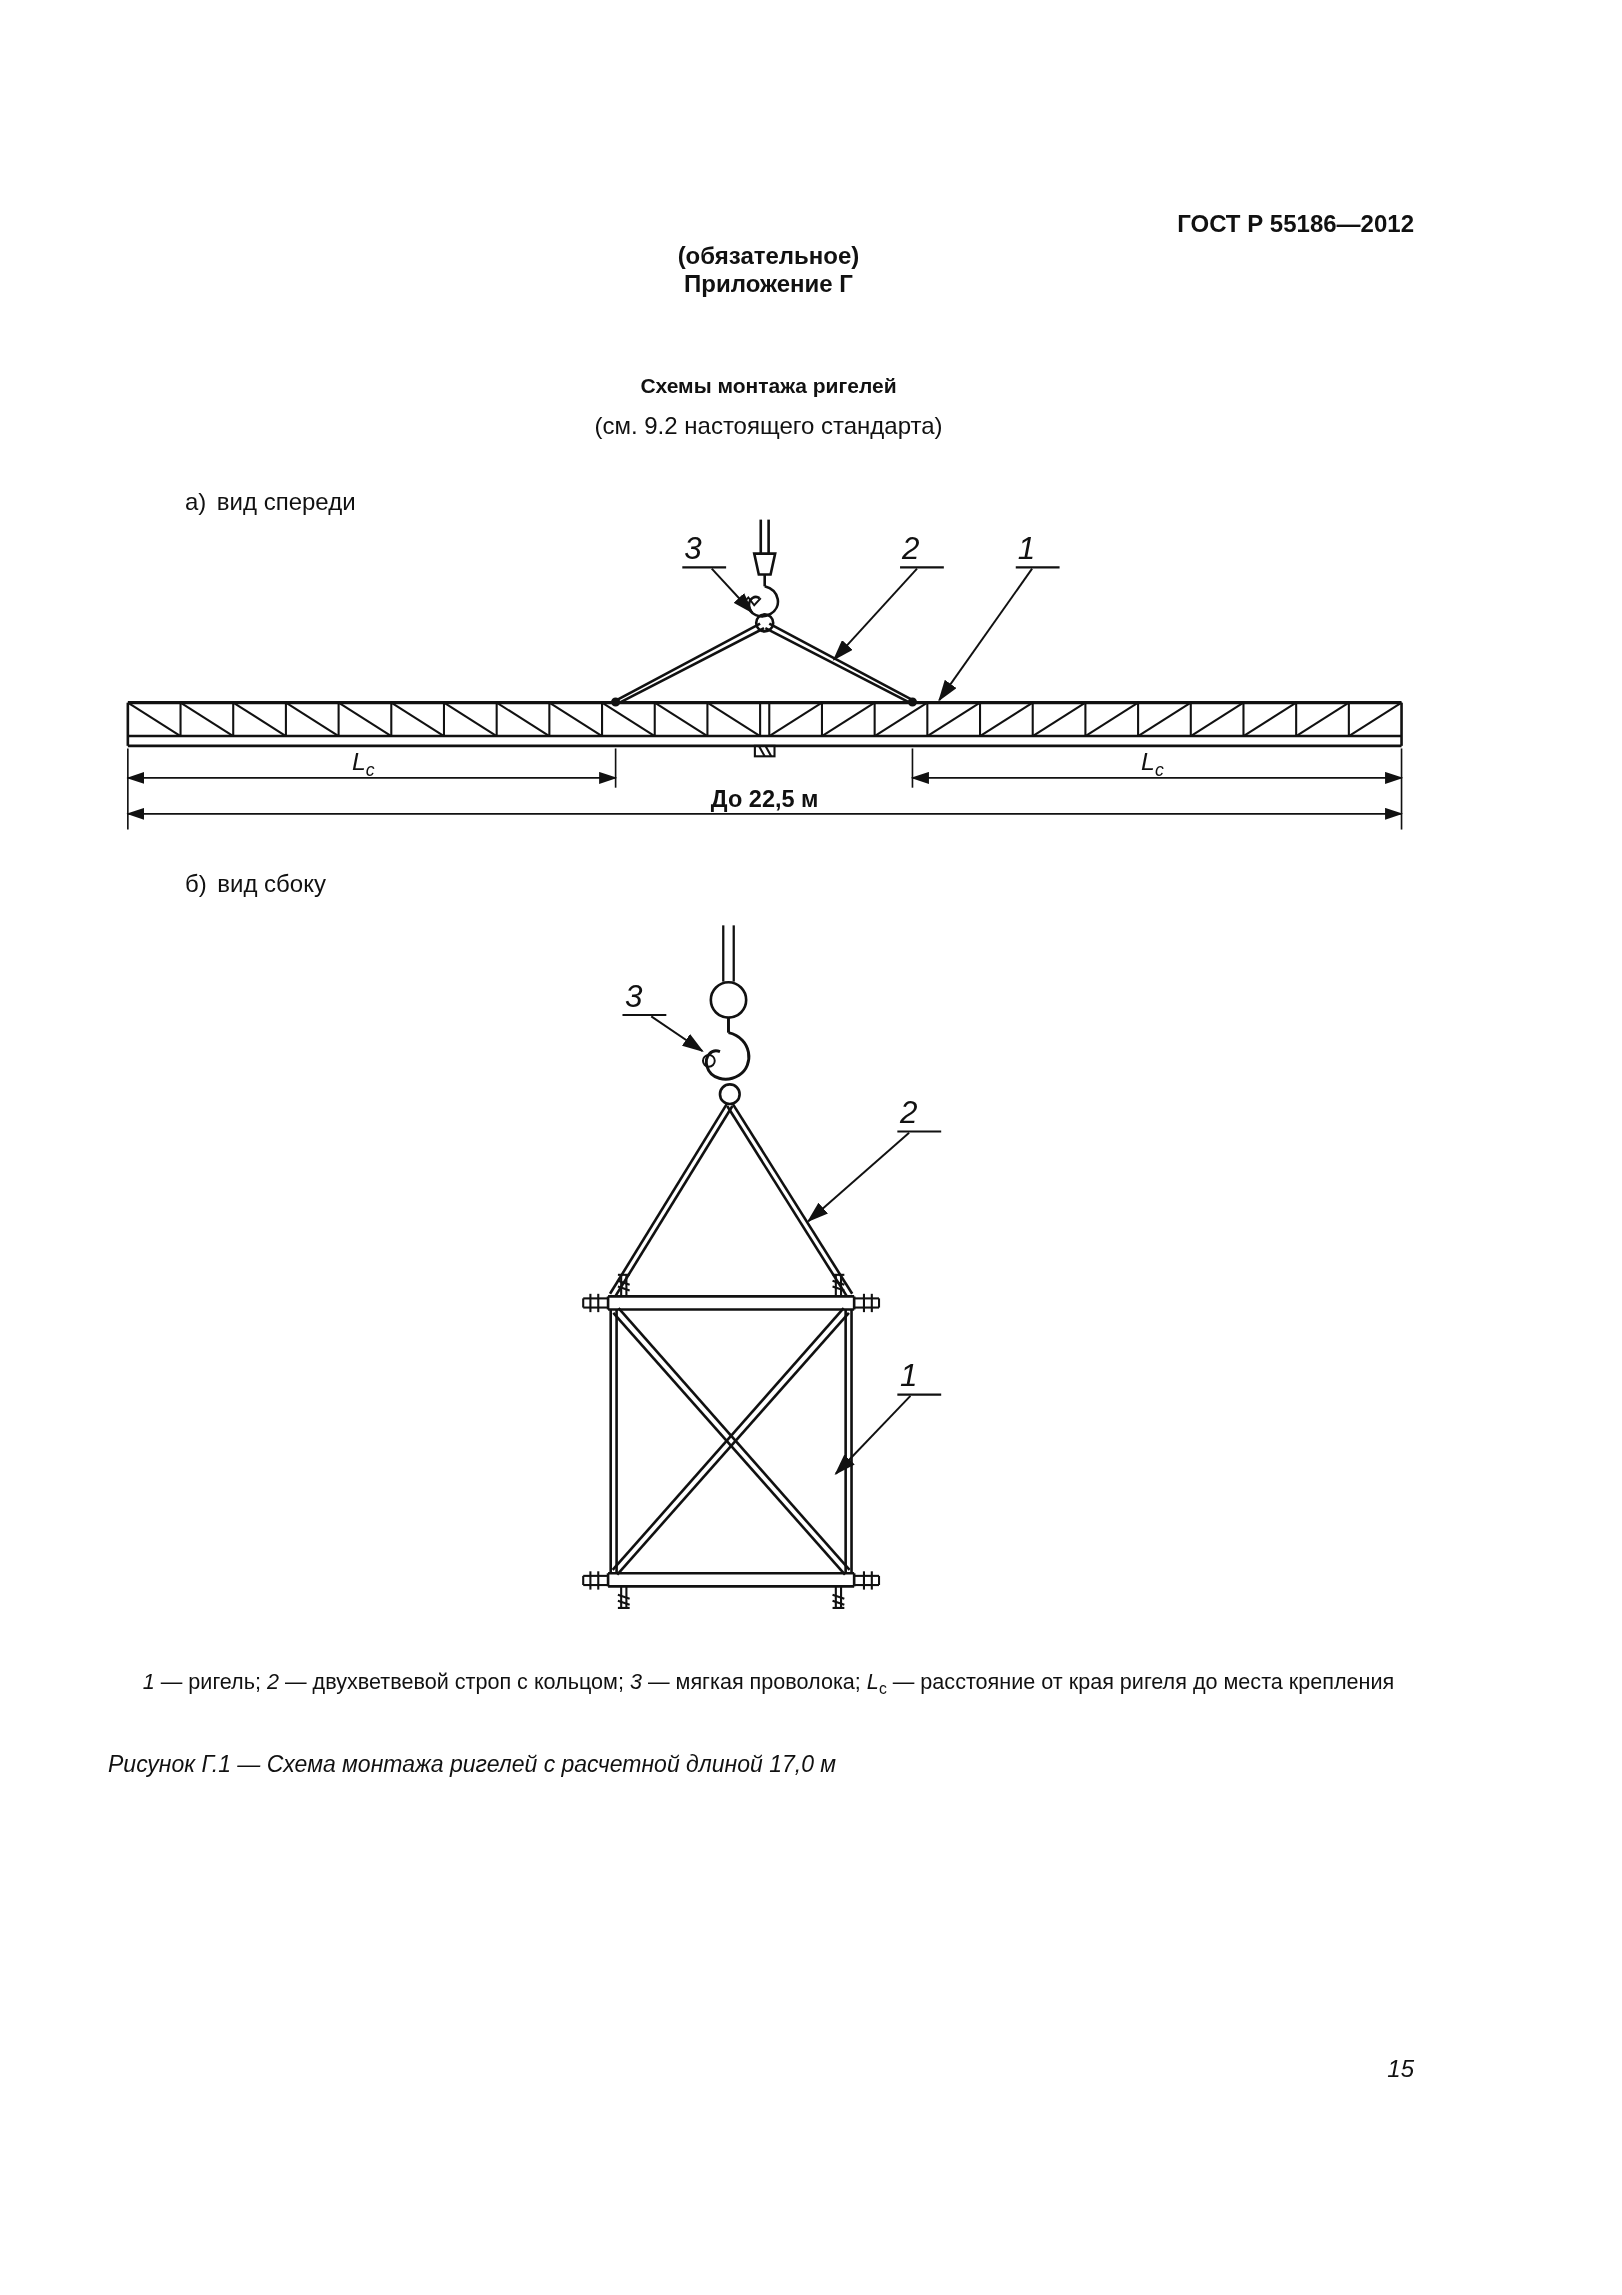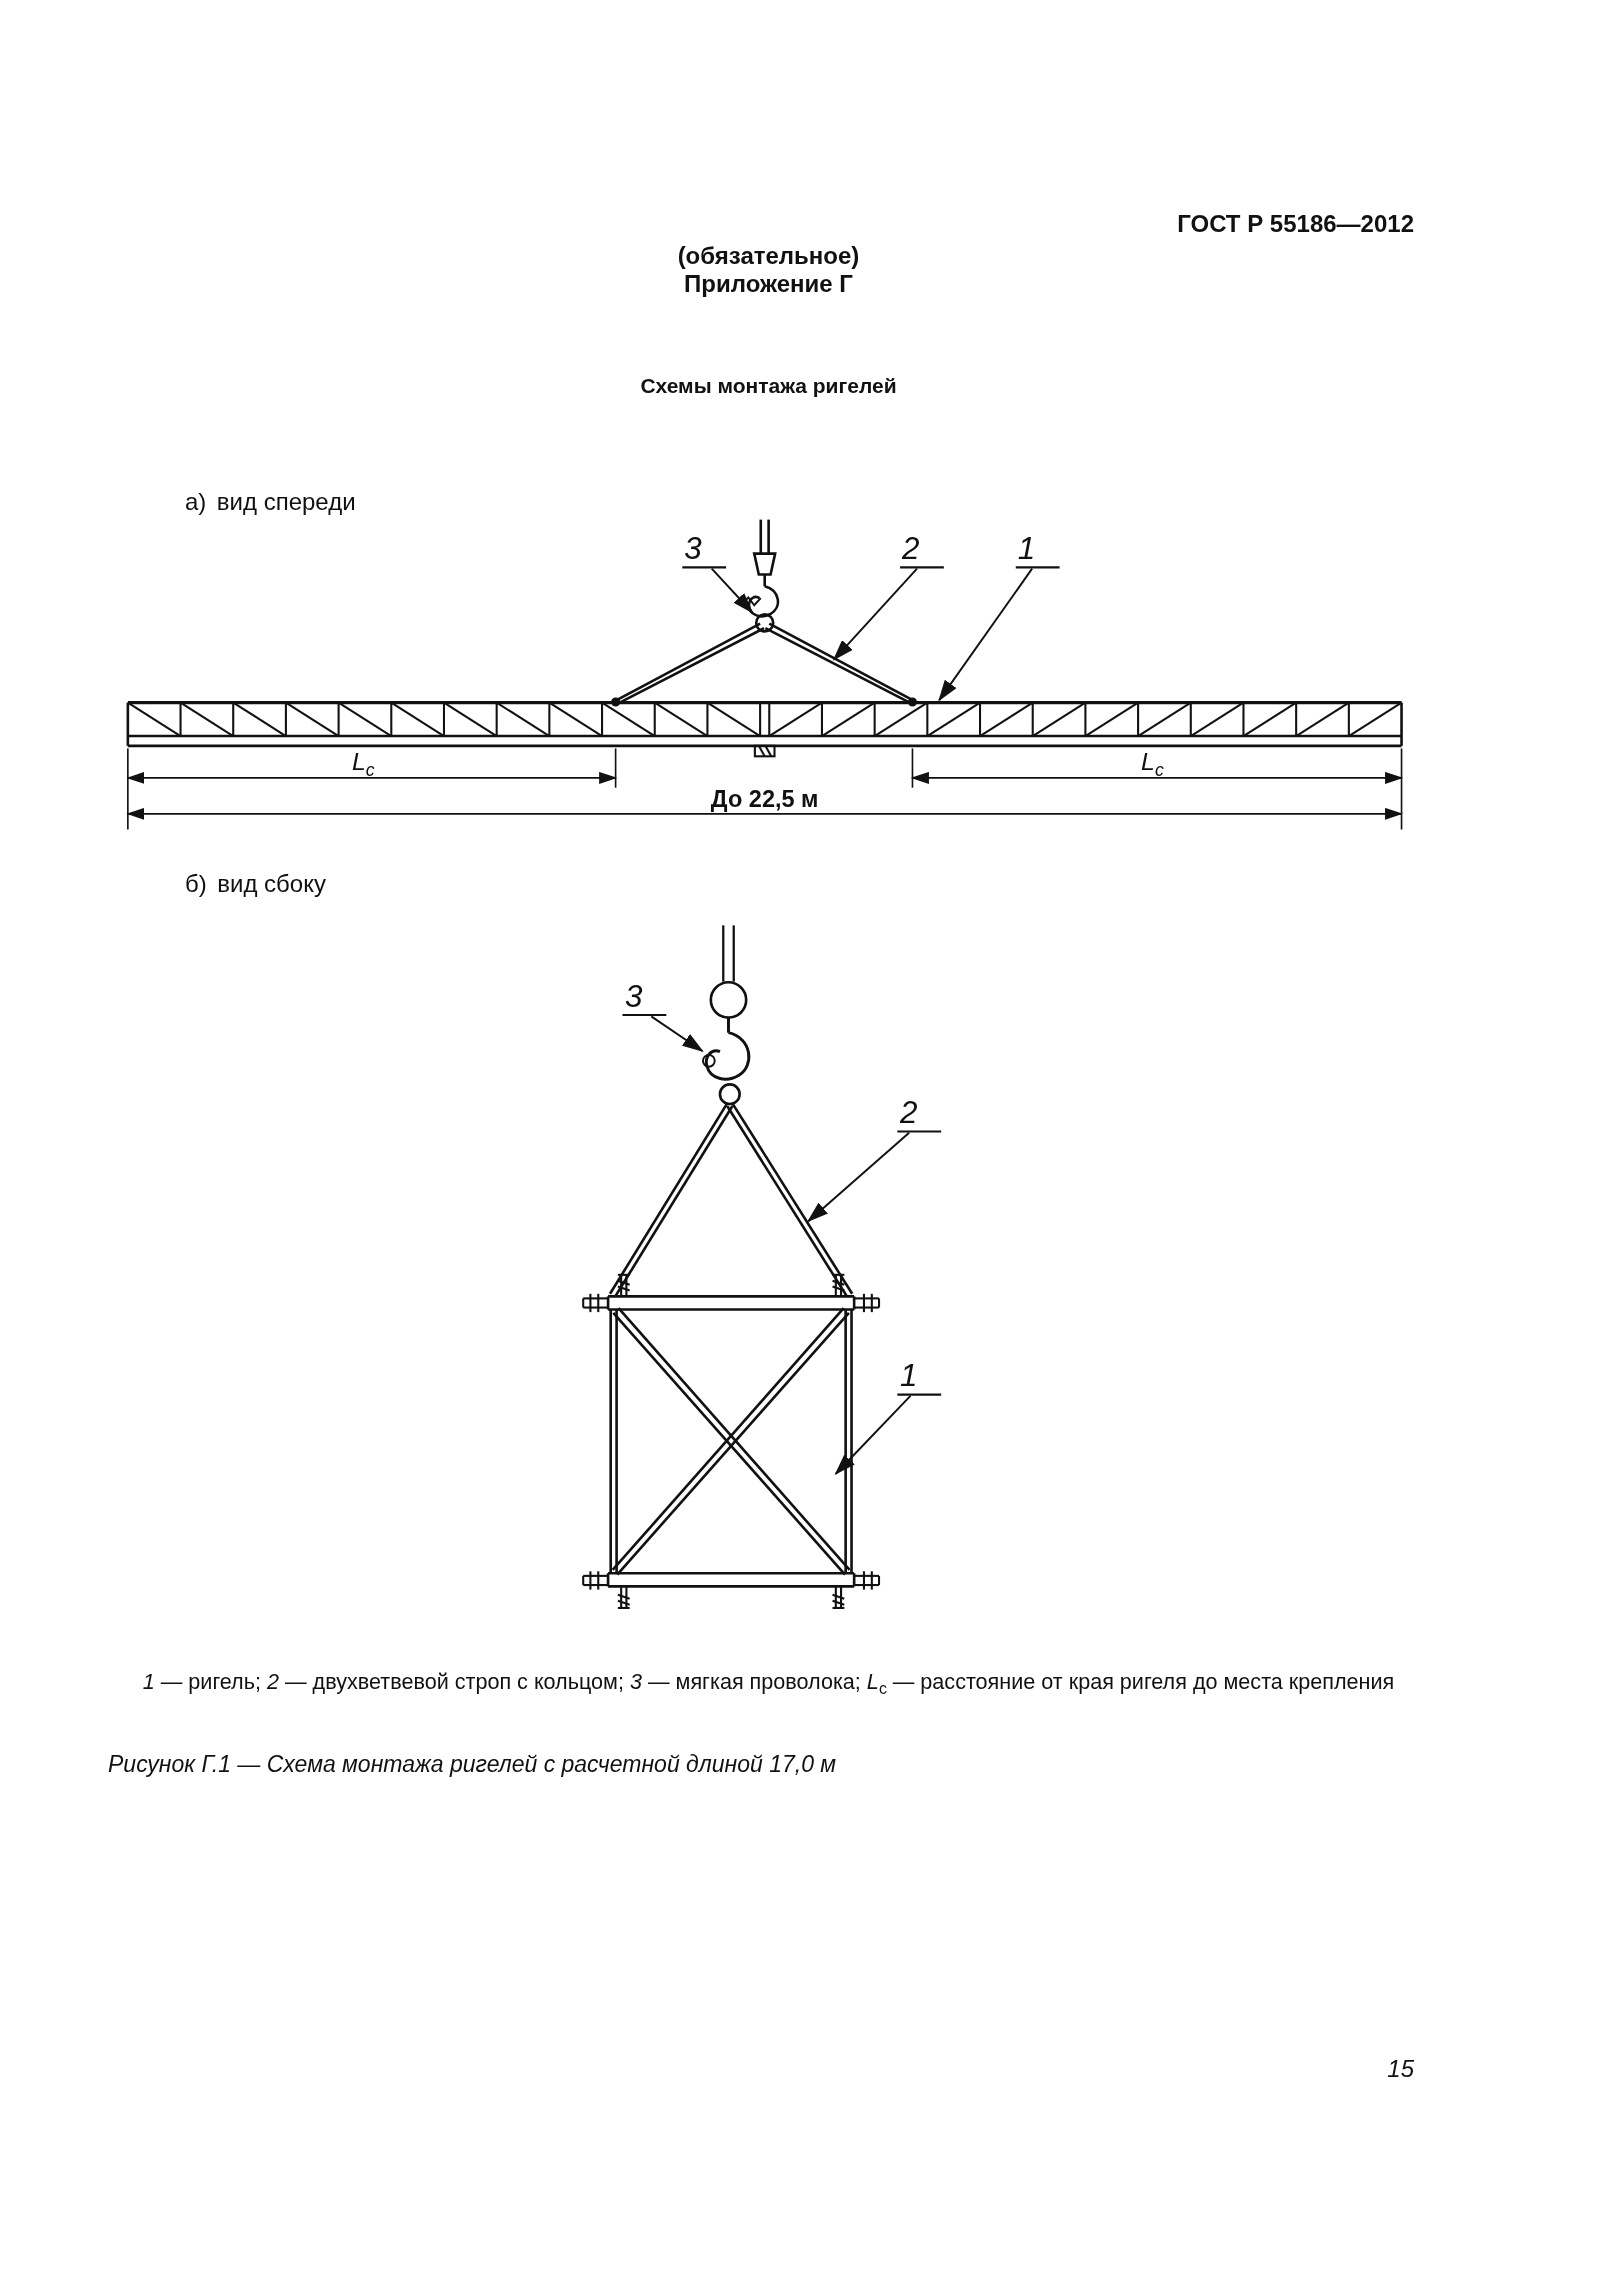--- a/index.html
+++ b/index.html
@@ -30,20 +30,21 @@
 
 <div class="abs b fs37" style="right:209px; top:165px;margin-top:45px;">ГОСТ Р 55186—2012</div>
 
 <div class="abs center-col" style="top:230px;">
   <div class="b fs37" style="margin-top:11.8px;">(обязательное)</div>
   <div class="b fs37">Приложение Г</div>
 </div>
 
 <div class="abs center-col" style="top:374px;">
   <div class="b" style="font-size:21px;">Схемы монтажа ригелей</div>
+  <div class="fs37" style="margin-top:14.4px;">(см. 9.2 настоящего стандарта)</div>
 </div>
 
 <div class="abs fs37 viewlabel" style="left:185px; top:488px;">
   <span>а)</span><span>вид спереди</span>
 </div>
 
 <svg class="abs" style="left:98px; top:517px;" width="1387" height="340" viewBox="0 0 2120 520">
   <defs>
     <marker id="arrE" viewBox="0 0 12 8" refX="11" refY="4" markerWidth="11" markerHeight="7.4" orient="auto">
       <path d="M0,0 L12,4 L0,8 Z" fill="#111"></path>

